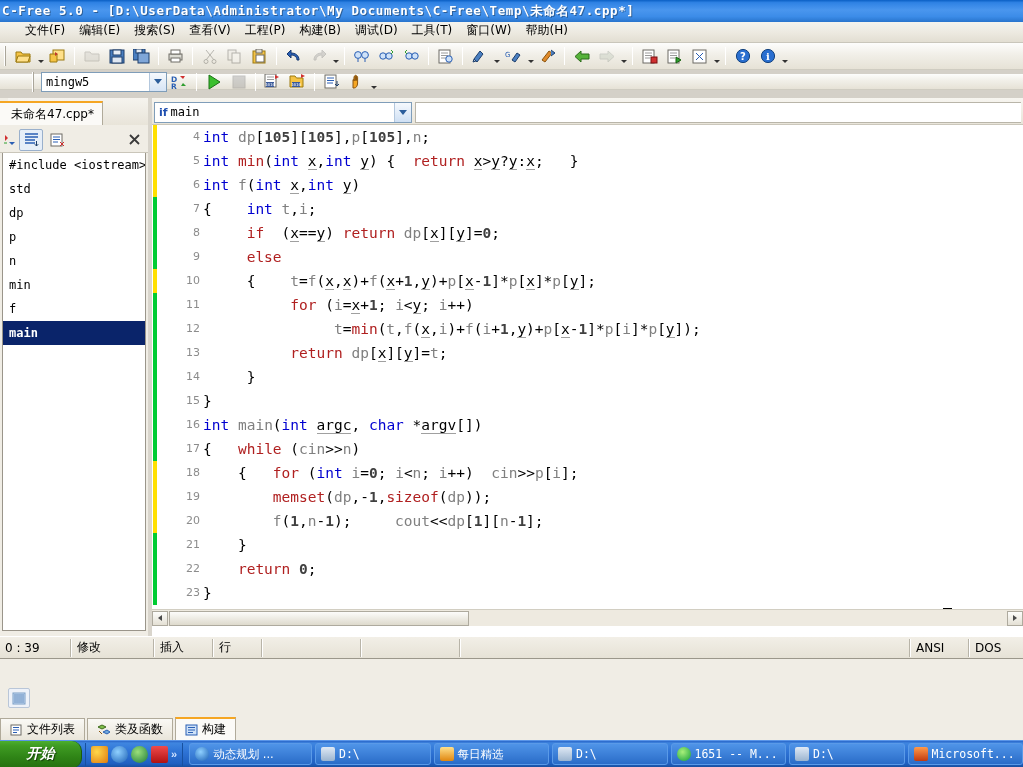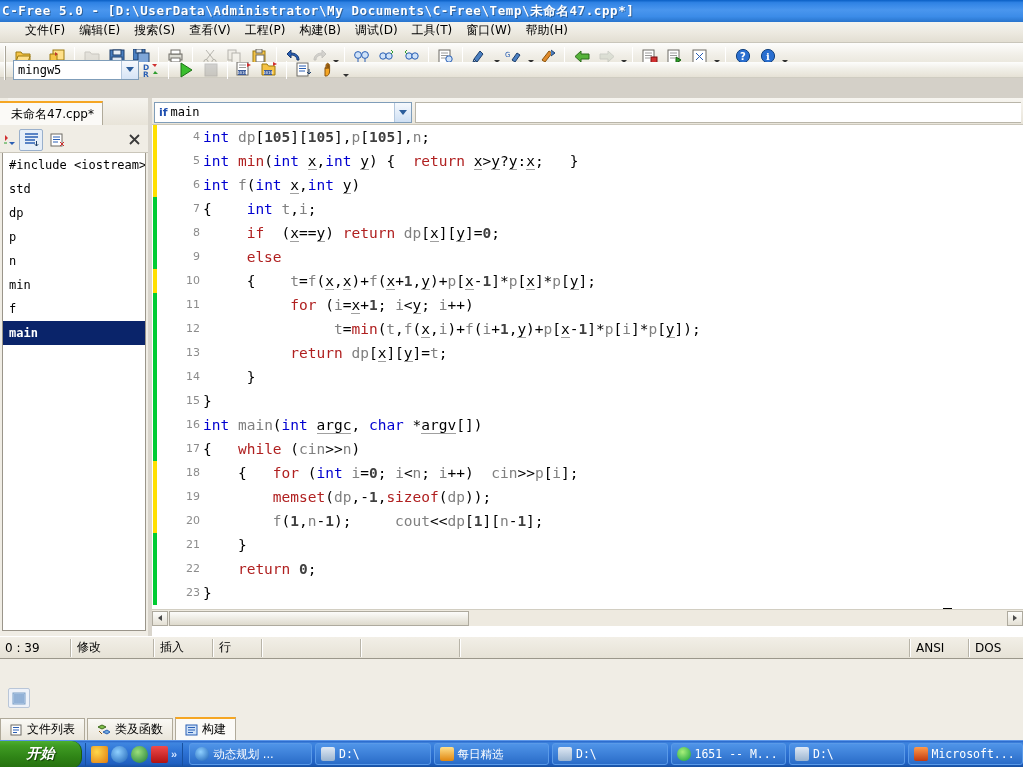--- a/index.html
+++ b/index.html
@@ -42,21 +42,21 @@
   }
 
   
   .tbrow {
     position: absolute; left: 0; width: 1023px;
     background: linear-gradient(180deg,#fdfdfc 0%, #f1efe8 45%, #e6e2d6 100%);
     display: flex; align-items: center;
     border-bottom: 1px solid #cfccc1;
   }
   #toolbar1 { top: 43px; height: 27px; }
-  #toolbar2 { top: 62px; height: 16px; }
+  #toolbar2 { top: 74px; height: 16px; padding-left: 28px; }
   .grip {
     width: 6px; height: 20px; margin: 0 2px 0 3px;
     background: linear-gradient(90deg, rgba(0,0,0,0) 0, rgba(0,0,0,0) 1px, #fff 1px, #fff 2px, #aaa69a 2px, #aaa69a 3px, rgba(0,0,0,0) 3px);
     flex: 0 0 auto;
   }
   .tbtn {
     width: 23px; height: 22px; margin: 0 1px;
     display: flex; align-items: center; justify-content: center;
     flex: 0 0 auto; border: 1px solid transparent; border-radius: 2px;
     cursor: default;

